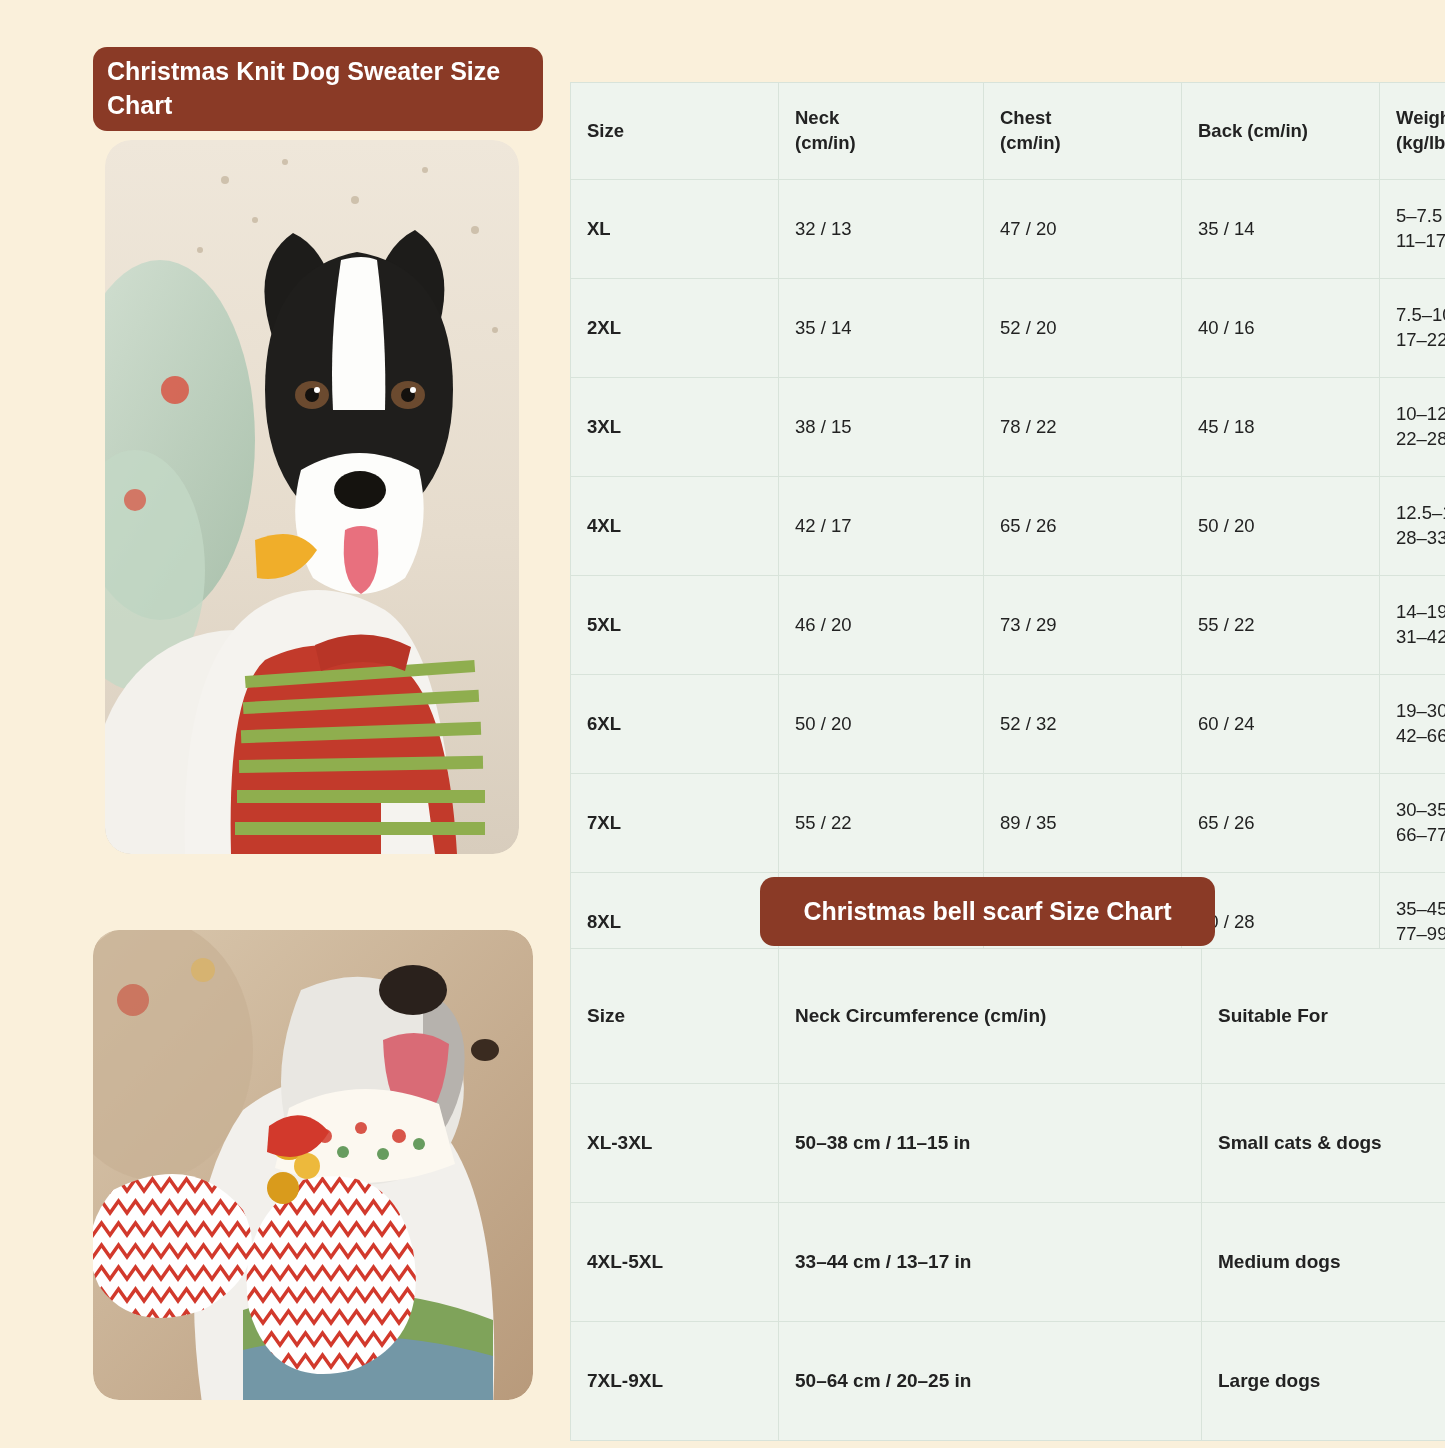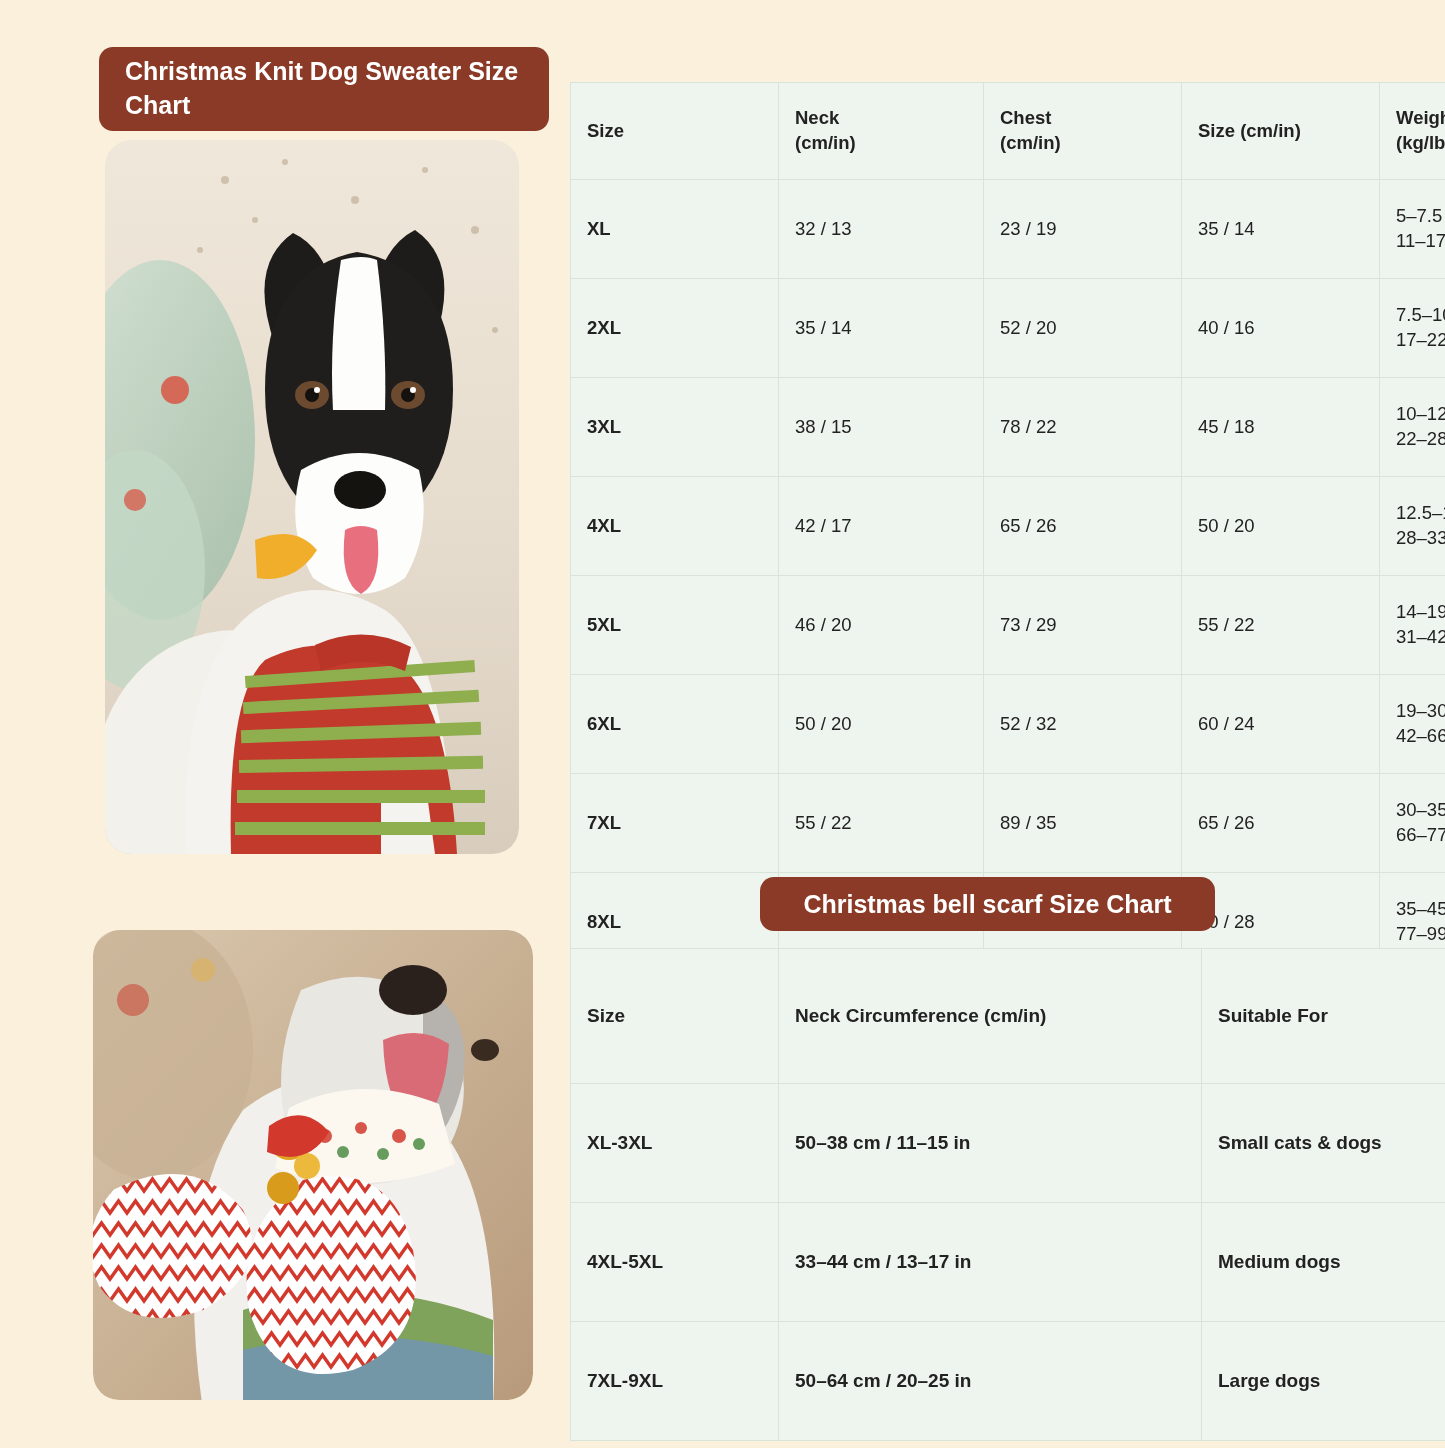--- a/index.html
+++ b/index.html
@@ -32,32 +32,31 @@
     align-items: center;
     box-sizing: border-box;
   }
 
   .title-sweater {
     position: absolute;
     left: 93px;
     top: 47px;
     width: 450px;
     height: 84px;
-    padding: 10px 26px;
+    padding: 10px 14px;
     font-size: 25px;
     line-height: 1.35;
-    margin-left: 6px;
   }
 
   .title-scarf {
     position: absolute;
     left: 760px;
     top: 877px;
     width: 455px;
-    height: 54px;
+    height: 69px;
     padding: 8px 24px;
     font-size: 25px;
     justify-content: center;
   }
 
   
   .photo {
     position: absolute;
     border-radius: 26px;
     overflow: hidden;
@@ -219,30 +218,30 @@
   </div>
 
   <table class="table-sweater">
     <thead>
       <tr>
         <th style="width:175px" class="nowrap-two">Size</th>
         <th style="width:172px" class="nowrap-two">Neck
 (cm/in)</th>
         <th style="width:165px" class="nowrap-two">Chest
 (cm/in)</th>
-        <th style="width:165px" class="nowrap-two">Size (cm/in)</th>
+        <th style="width:165px" class="nowrap-two">Back (cm/in)</th>
         <th style="width:133px" class="nowrap-two">Weight
 (kg/lbs)</th>
       </tr>
     </thead>
     <tbody>
       <tr>
         <td class="size-cell">XL</td>
         <td>32 / 13</td>
-        <td>23 / 19</td>
+        <td>47 / 20</td>
         <td>35 / 14</td>
         <td class="nowrap-two">5–7.5 kg /
 11–17 lbs</td>
       </tr>
       <tr>
         <td class="size-cell">2XL</td>
         <td>35 / 14</td>
         <td>52 / 20</td>
         <td>40 / 16</td>
         <td class="nowrap-two">7.5–10 kg /

